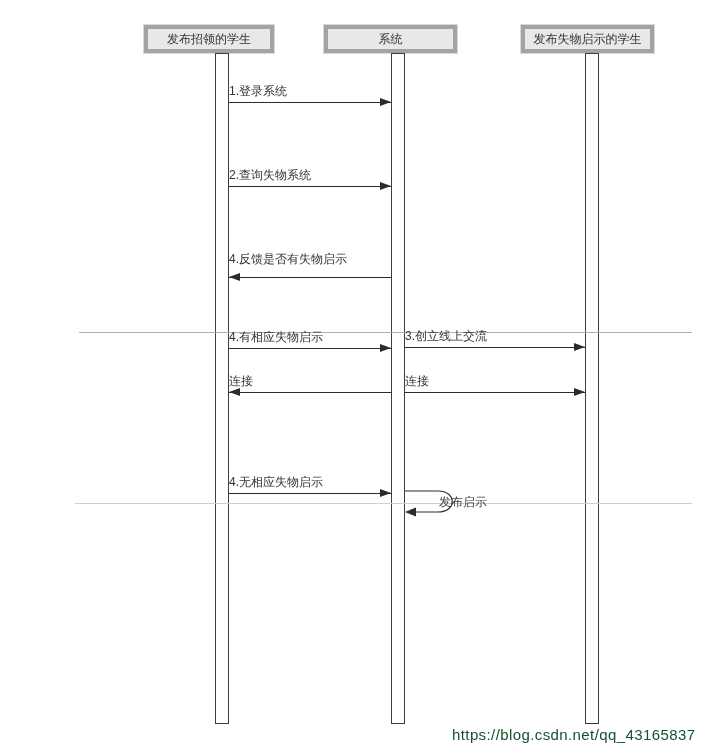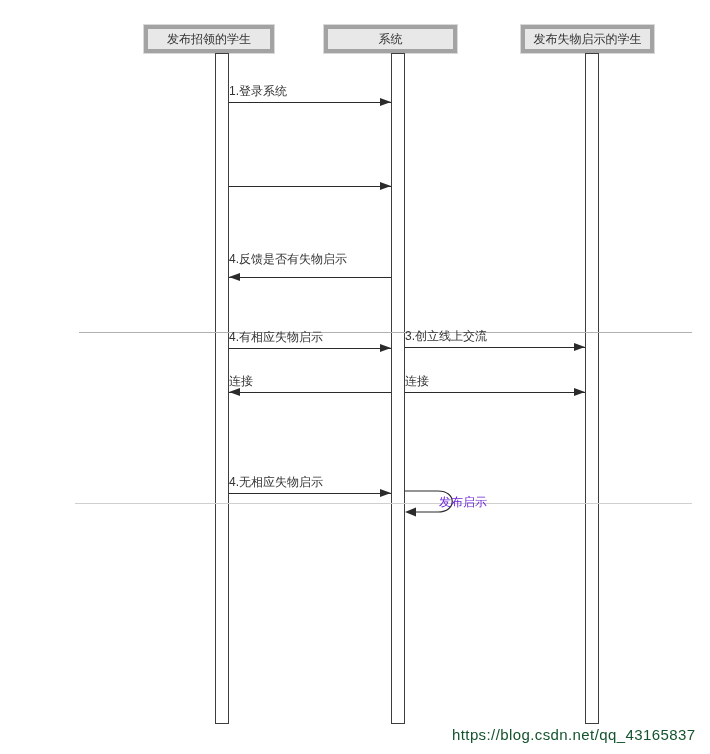--- a/index.html
+++ b/index.html
@@ -35,21 +35,21 @@
     border-color:transparent transparent transparent #2b2b2b;
   }
   .arr-left::before{
     content:"";position:absolute;left:0;top:-5px;width:0;height:0;
     border-style:solid;border-width:4.5px 11px 4.5px 0;
     border-color:transparent #2b2b2b transparent transparent;
   }
   .self-msg-svg{position:absolute;left:404px;top:487px;z-index:6;}
   .self-msg-label{
     position:absolute;left:437px;top:496px;width:52px;height:13px;line-height:13px;
-    text-align:center;font-size:12px;color:#6d28d9;white-space:nowrap;z-index:7;
+    text-align:center;font-size:12px;color:#404040;white-space:nowrap;z-index:7;
   }
   .watermark{
     position:absolute;left:452px;top:726px;font-size:15px;letter-spacing:0.4px;
     color:#14532d;white-space:nowrap;z-index:8;
   }
 </style>
 </head>
 <body>
 
 <div class="canvas">
@@ -64,20 +64,21 @@
 
   <div class="sep" style="left:79px;top:332px;width:613px;border-color:#b0b0b0"></div>
   <div class="sep" style="left:75px;top:503px;width:617px;border-color:#cfcfcf"></div>
 
   <div class="msg" style="left:229px;top:84px;width:162px">
     <div class="msg-label">1.登录系统</div>
     <div class="msg-line arr-right"></div>
   </div>
 
   <div class="msg" style="left:229px;top:168px;width:162px">
+    <div class="msg-label">2.查询失物系统</div>
     <div class="msg-line arr-right"></div>
   </div>
 
   <div class="msg" style="left:229px;top:259px;width:162px">
     <div class="msg-label" style="bottom:12px">4.反馈是否有失物启示</div>
     <div class="msg-line arr-left"></div>
   </div>
 
   <div class="msg" style="left:229px;top:330px;width:162px">
     <div class="msg-label">4.有相应失物启示</div>

